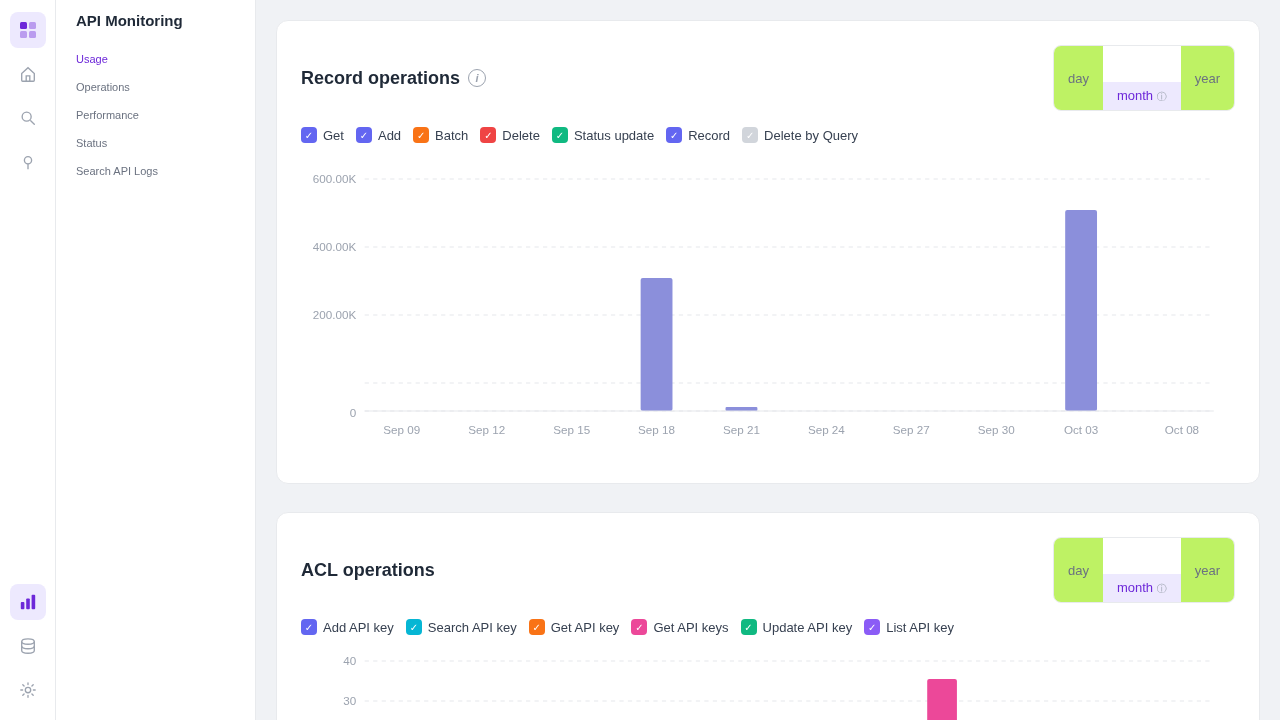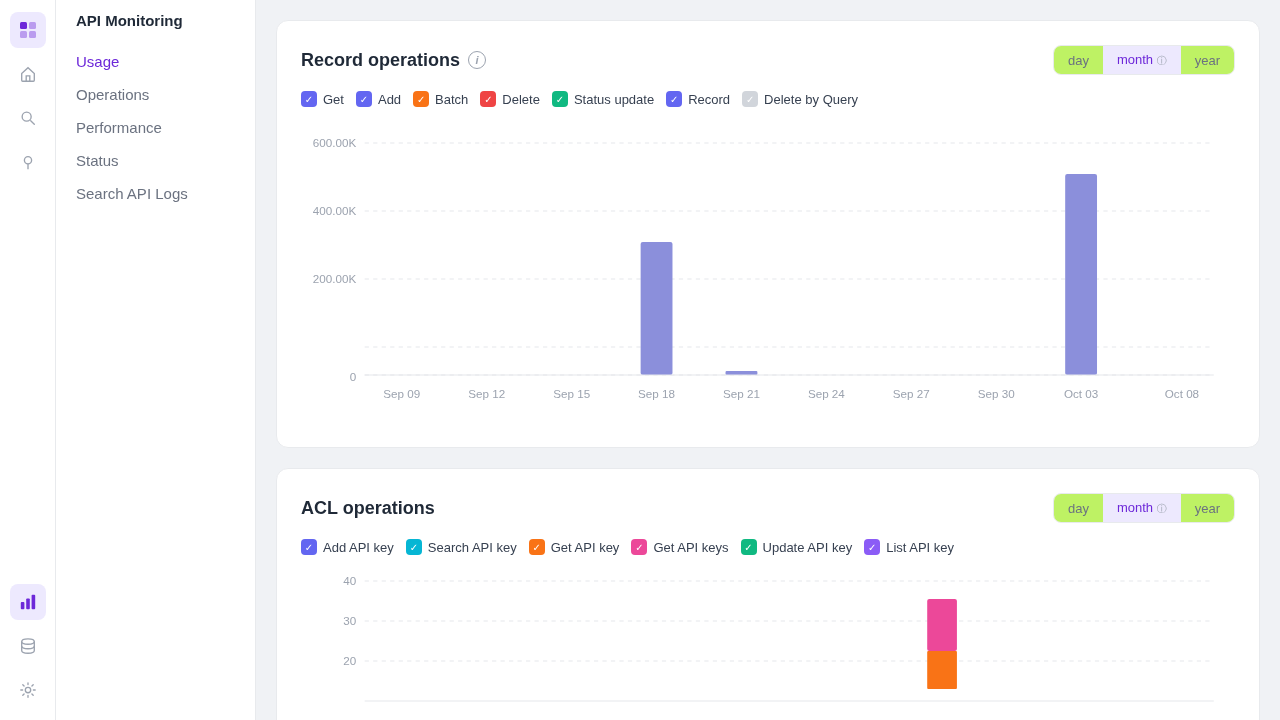--- a/index.html
+++ b/index.html
@@ -37,35 +37,35 @@
     }
     .sidebar-title {
       font-size: 15px;
       font-weight: 600;
       color: #1f2937;
       padding: 8px 20px 16px;
     }
     .sidebar-nav { display: flex; flex-direction: column; }
     .sidebar-nav-item {
       padding: 8px 20px;
-      font-size: 15px;
+      font-size: 11px;
       color: #6b7280;
       cursor: pointer;
       border-radius: 0;
     }
     .sidebar-nav-item.active { color: #6d28d9; font-weight: 500; }
 
     
     .main {
       flex: 1;
       overflow-y: auto;
       padding: 20px;
       display: flex;
       flex-direction: column;
-      gap: 20px;
+      gap: 28px;
     }
 
     
     .card {
       background: #fff;
       border-radius: 12px;
       padding: 24px;
       border: 1px solid #e8eaed;
     }
 
@@ -109,20 +109,21 @@
       color: #6b7280;
       background: #bef264;
       border: none;
       cursor: pointer;
       font-family: inherit;
     }
     .time-btn.active {
       background: #ede9fe;
       color: #6d28d9;
       font-weight: 500;
+      margin-top: 36px;
     }
 
     
     .legend {
       display: flex;
       flex-wrap: wrap;
       gap: 12px;
       margin-bottom: 16px;
     }
     .legend-item {

